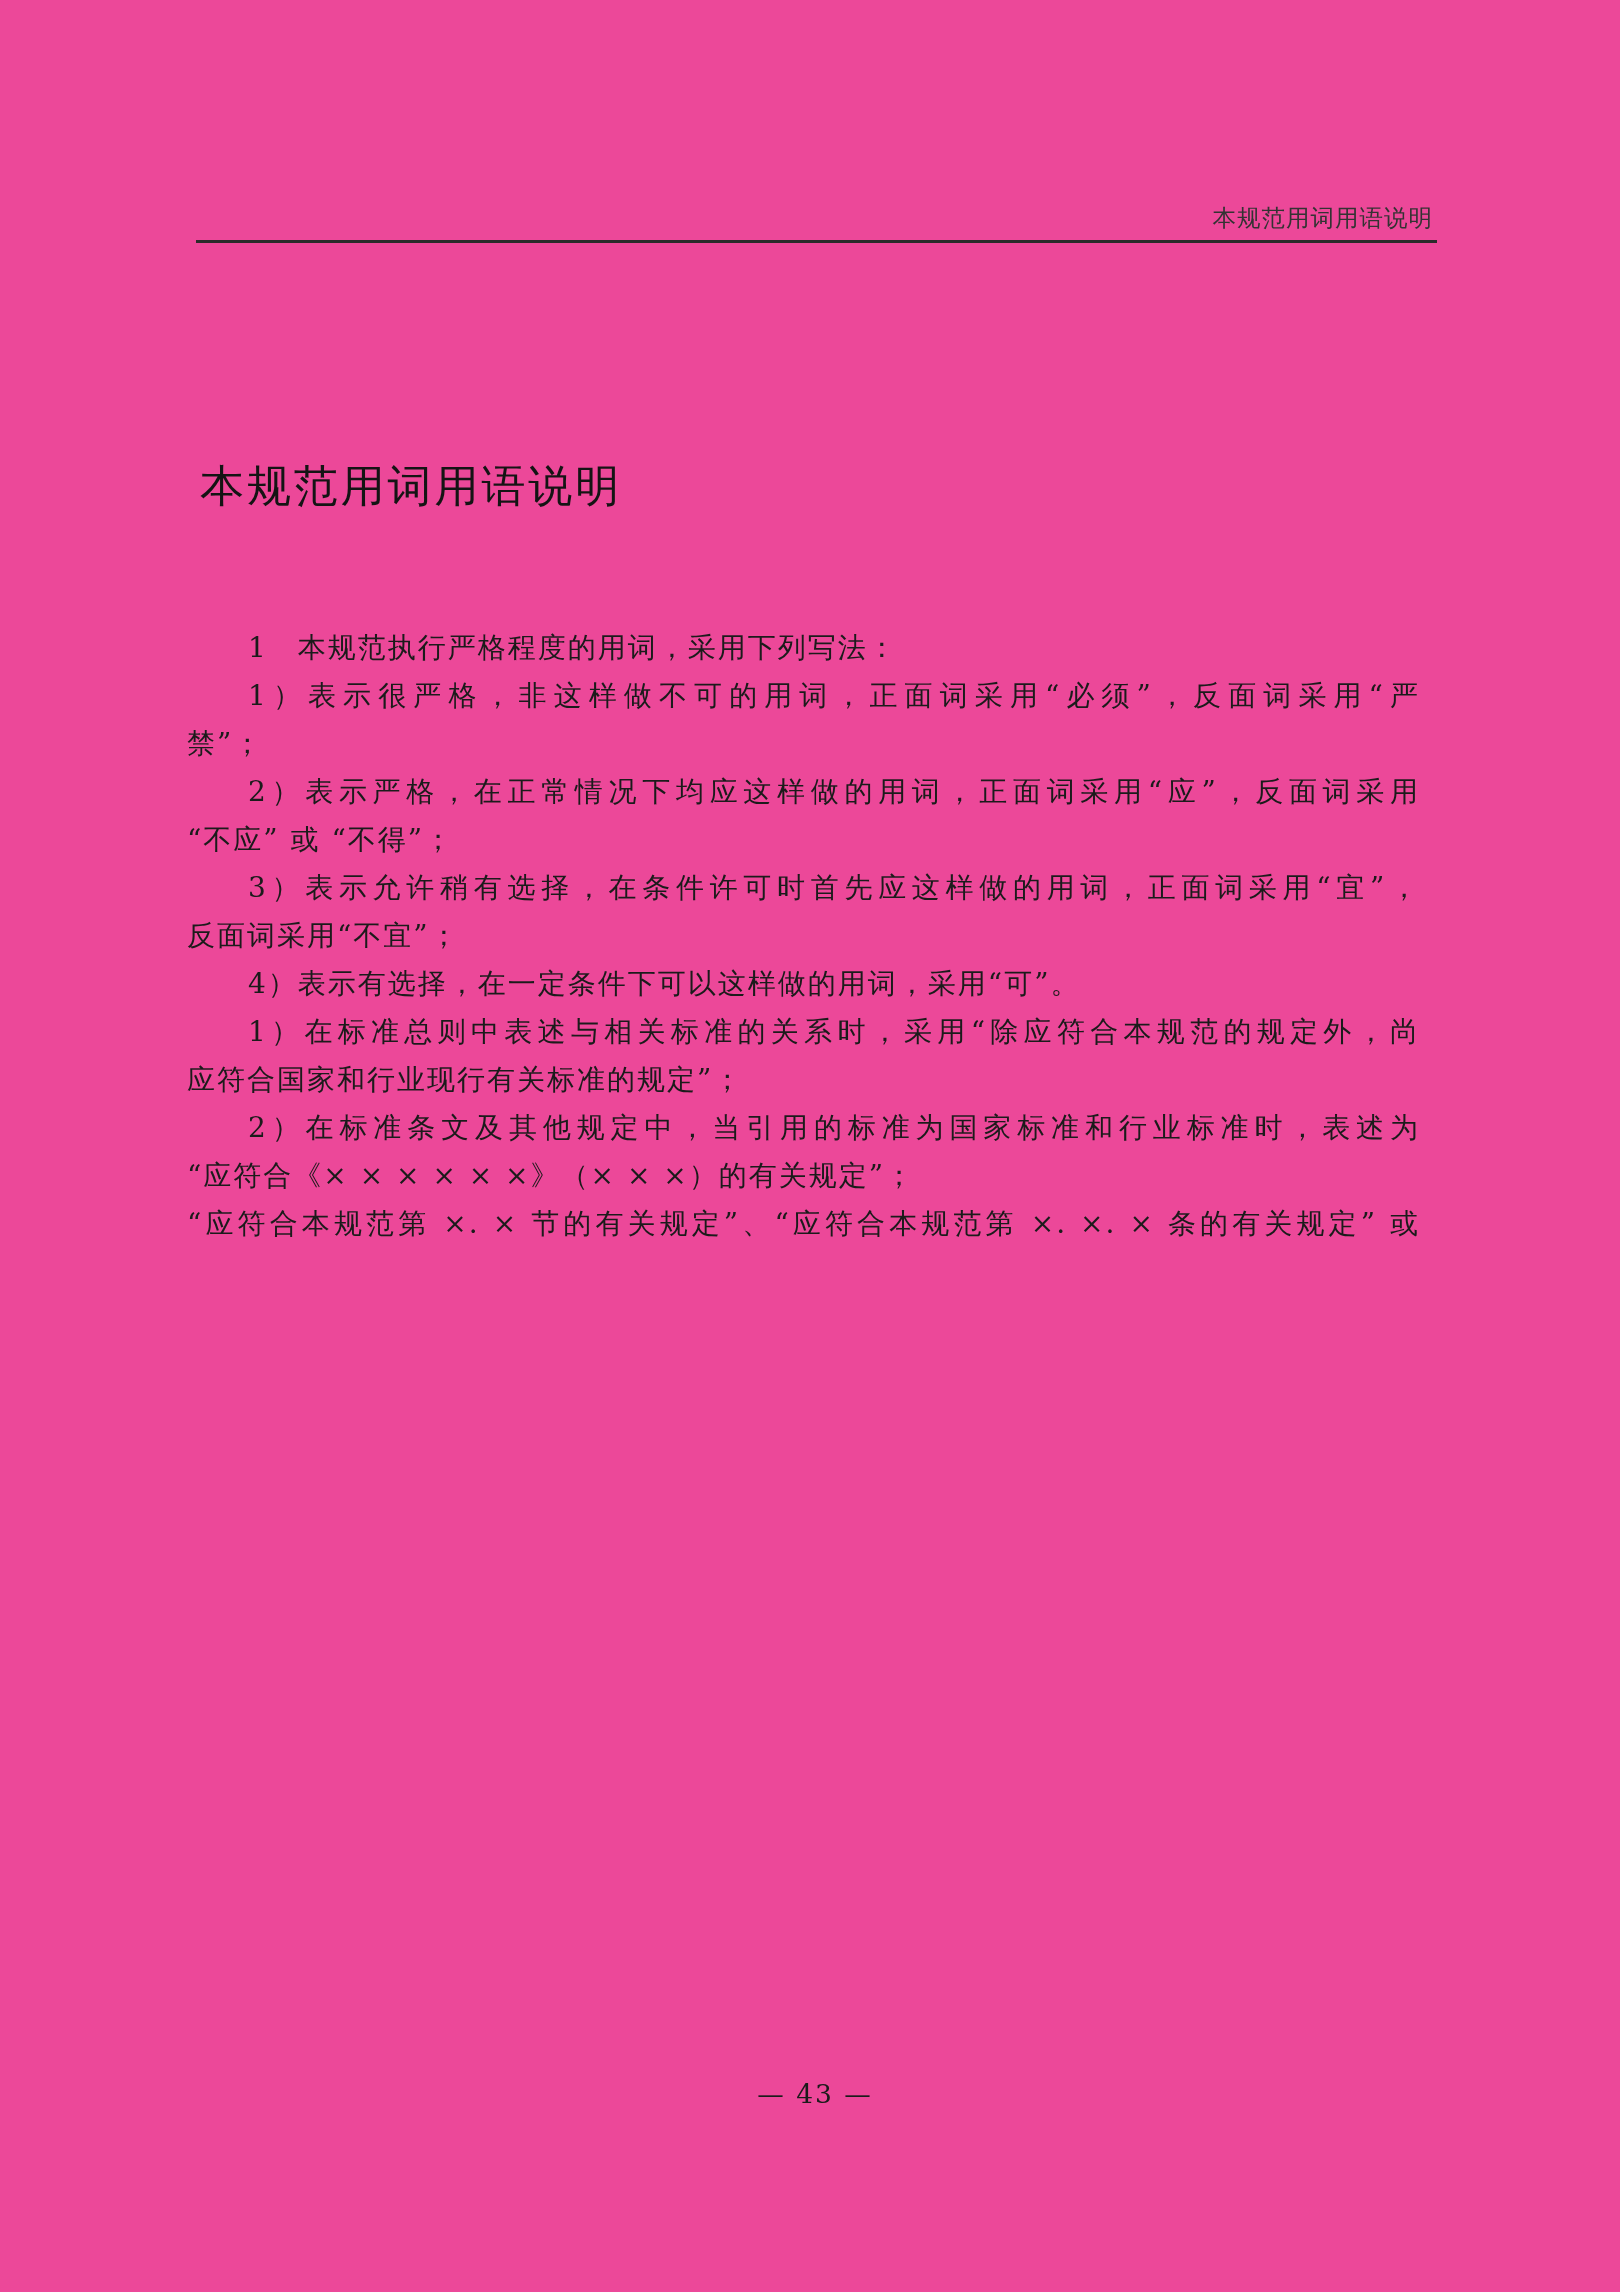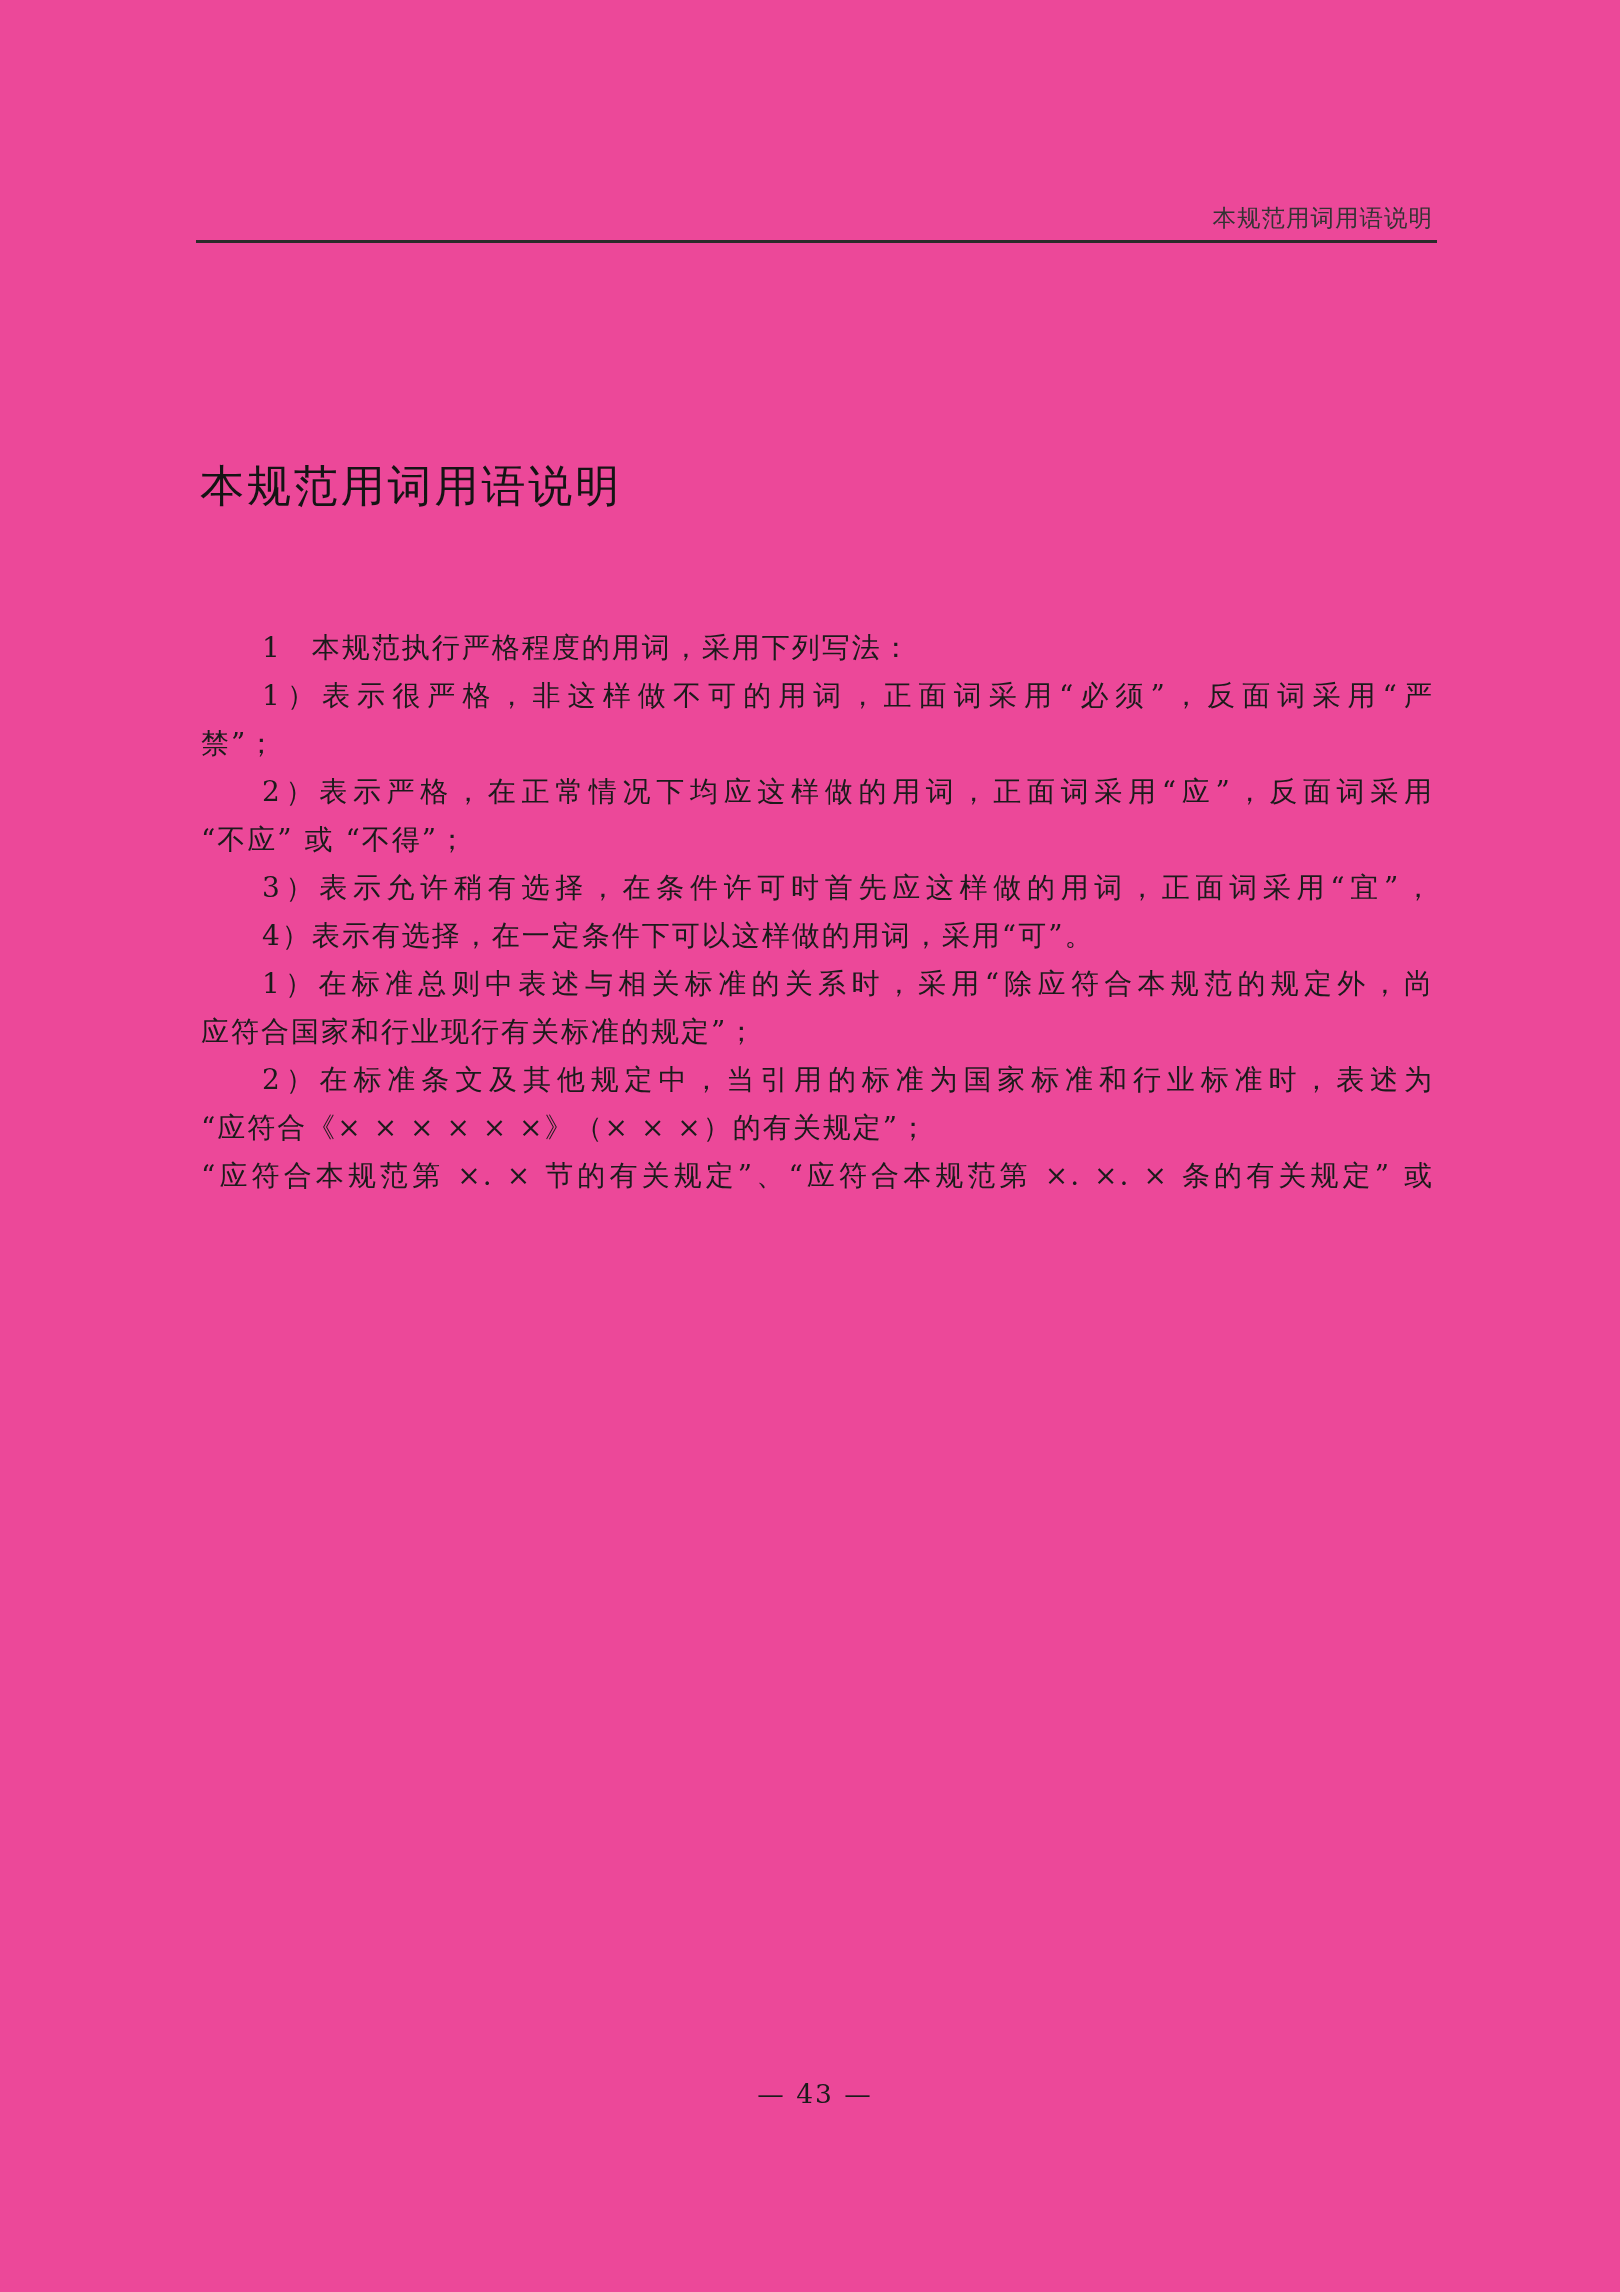--- a/index.html
+++ b/index.html
@@ -40,21 +40,21 @@
     left: 200px;
     font-size: 44px;
     font-weight: 400;
     letter-spacing: 2.9px;
     white-space: nowrap;
     color: #141414;
   }
   .body-text {
     position: absolute;
     top: 624px;
-    left: 201px;
+    left: 187px;
     width: 1233px;
     font-size: 28px;
     line-height: 48px;
     letter-spacing: 2px;
   }
   .line {
     margin: 0;
     padding: 0;
     text-align: left;
   }
@@ -87,20 +87,21 @@
 
   <h1 class="page-title">本规范用词用语说明</h1>
 
   <div class="body-text">
     <p class="line indent">1　本规范执行严格程度的用词，采用下列写法：</p>
     <p class="line indent justify">1）表示很严格，非这样做不可的用词，正面词采用“必须”，反面词采用“严</p>
     <p class="line">禁”；</p>
     <p class="line indent justify">2）表示严格，在正常情况下均应这样做的用词，正面词采用“应”，反面词采用</p>
     <p class="line">“不应” 或 “不得”；</p>
     <p class="line indent justify">3）表示允许稍有选择，在条件许可时首先应这样做的用词，正面词采用“宜”，</p>
+    <p class="line">反面词采用“不宜”；</p>
     <p class="line indent">4）表示有选择，在一定条件下可以这样做的用词，采用“可”。</p>
     <p class="line indent justify">1）在标准总则中表述与相关标准的关系时，采用“除应符合本规范的规定外，尚</p>
     <p class="line">应符合国家和行业现行有关标准的规定”；</p>
     <p class="line indent justify">2）在标准条文及其他规定中，当引用的标准为国家标准和行业标准时，表述为</p>
     <p class="line">“应符合《× × × × × ×》（× × ×）的有关规定”；</p>
     <p class="line justify">“应符合本规范第 ×. × 节的有关规定”、“应符合本规范第 ×. ×. × 条的有关规定” 或</p>
   </div>
 
   <div class="page-footer">
     <span>— 43 —</span>

